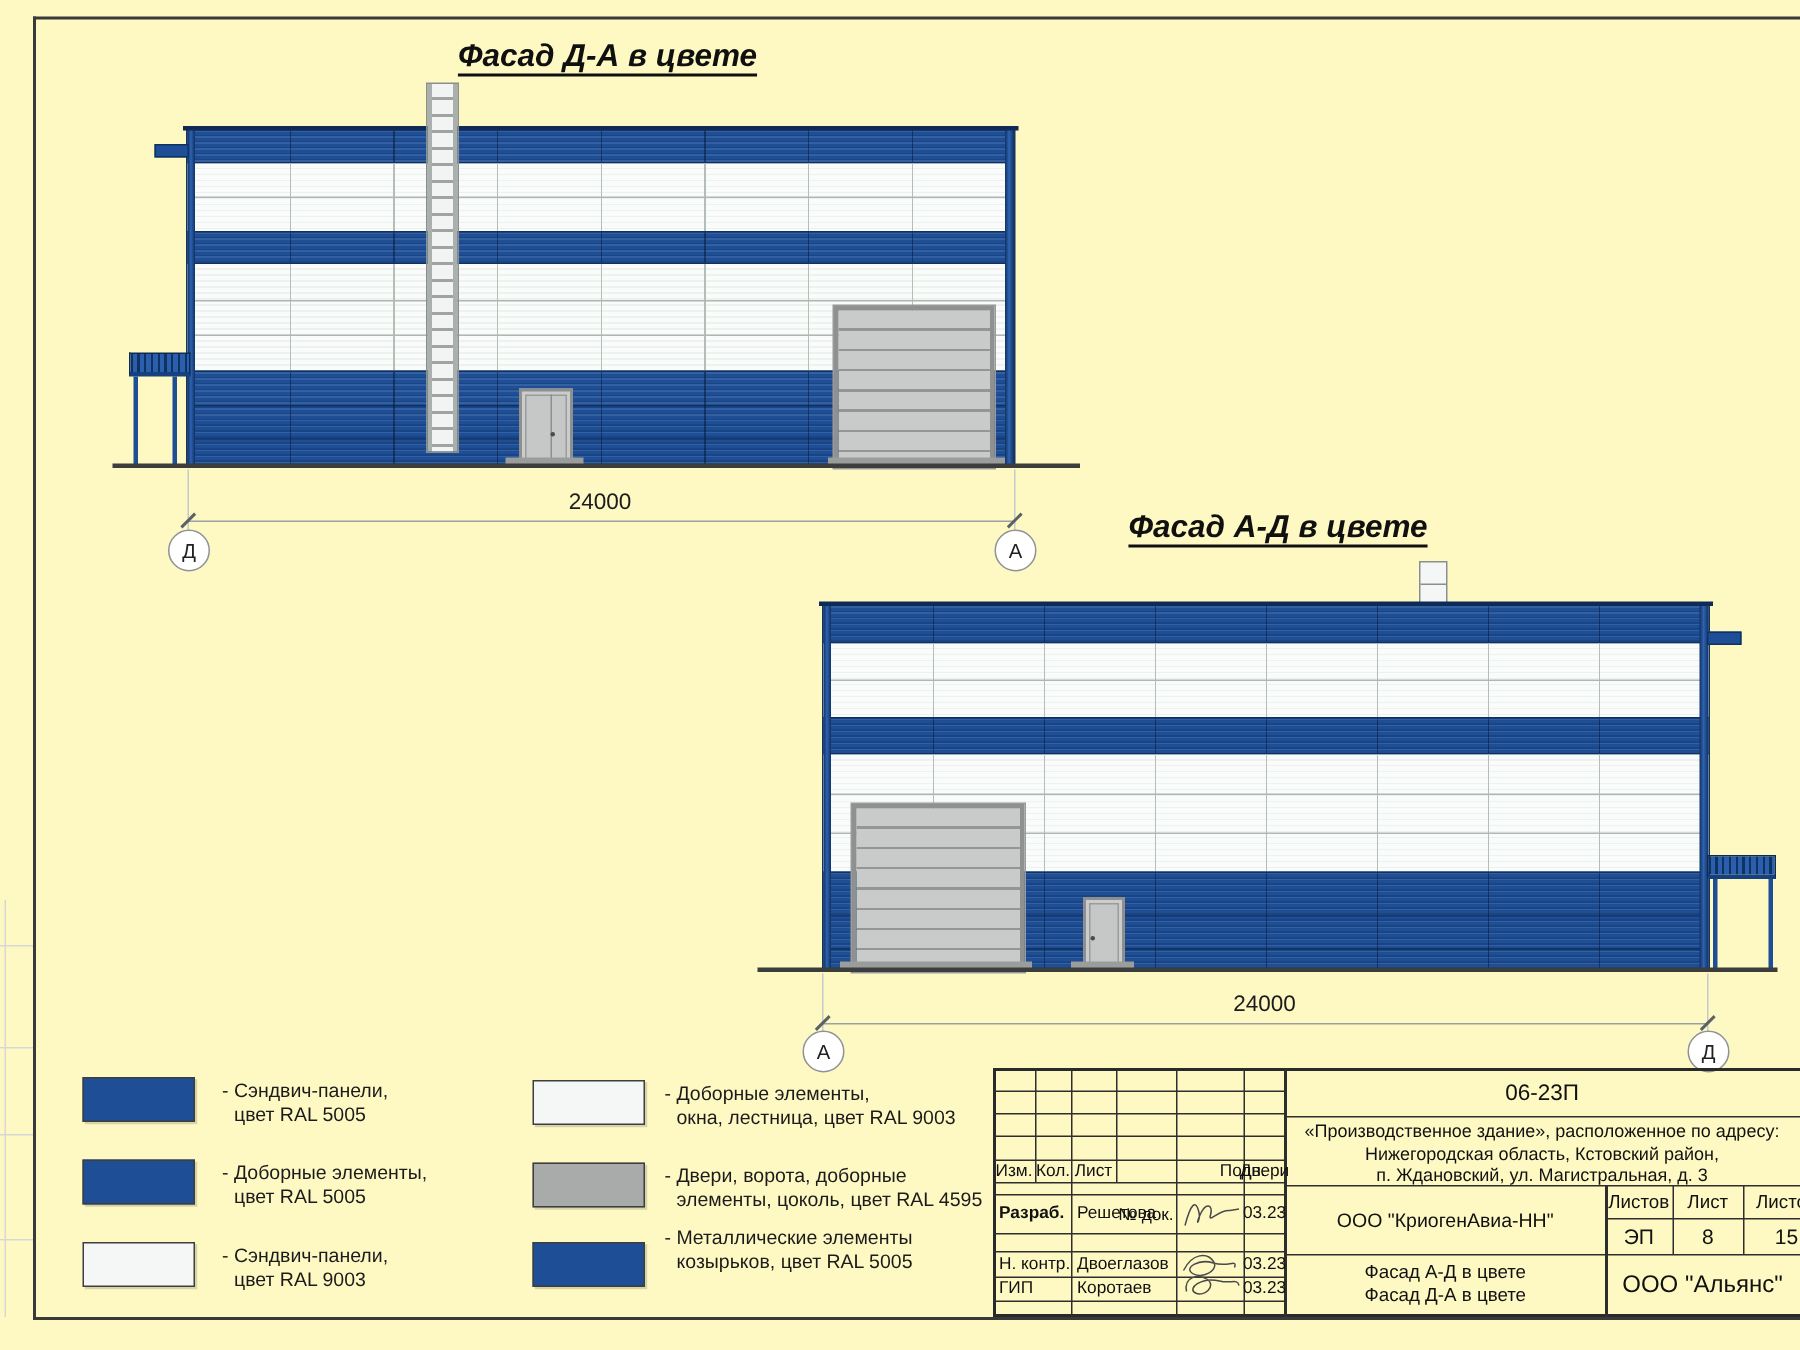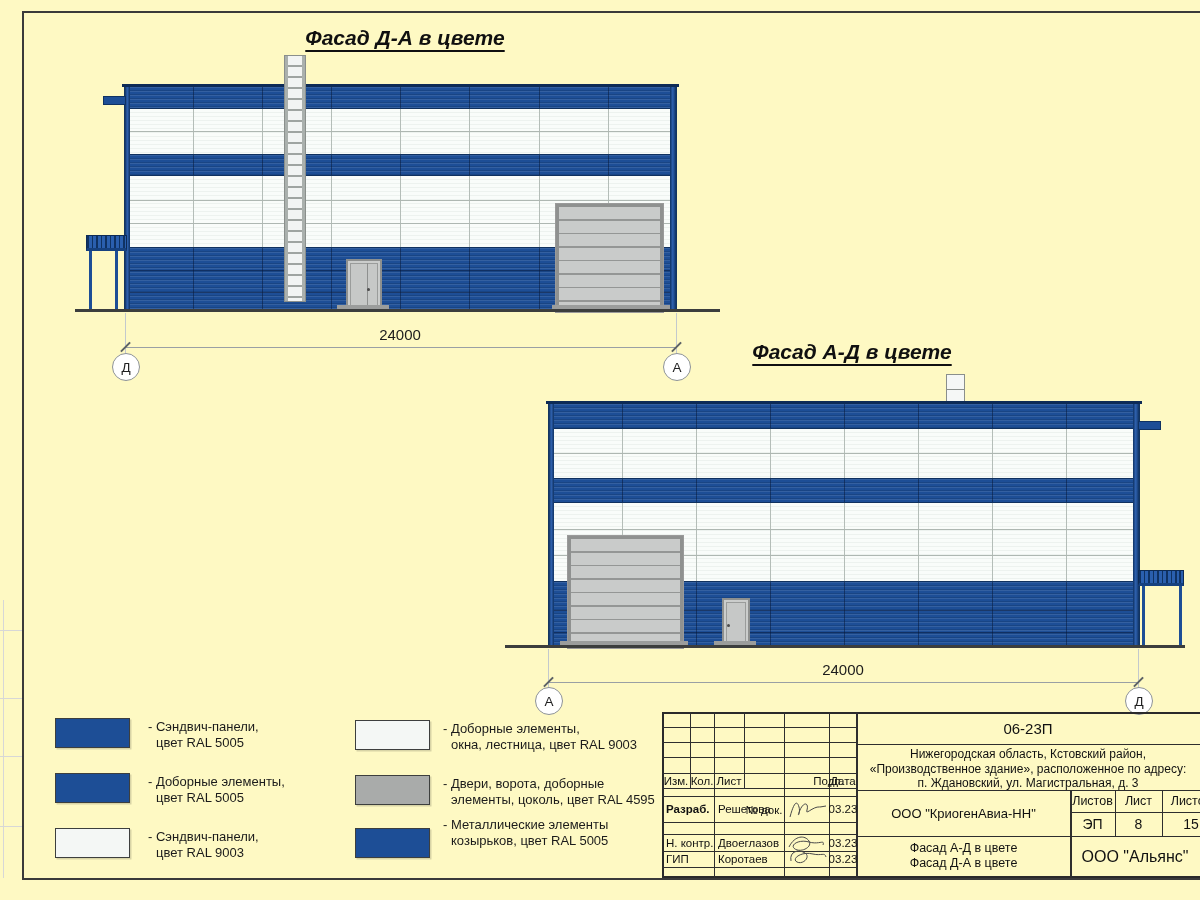--- a/index.html
+++ b/index.html
@@ -234,21 +234,21 @@
   <div class="lh" style="left:856px;top:744px;width:359px;"></div>
   <div class="lh" style="left:856px;top:790px;width:359px;"></div>
   <div class="lh" style="left:1070px;top:812px;width:145px;"></div>
   <div class="lh" style="left:856px;top:836px;width:359px;"></div>
 
   <div class="tbt" style="left:662px;top:773px;width:28px;height:15px;">Изм.</div>
   <div class="tbt" style="left:690px;top:773px;width:24px;height:15px;">Кол.</div>
   <div class="tbt" style="left:714px;top:773px;width:30px;height:15px;">Лист</div>
   <div class="tbt" style="left:744px;top:802px;width:40px;height:15px;">№ док.</div>
   <div class="tbt" style="left:784px;top:773px;width:45px;height:15px;padding-left:44px;">Подп.</div>
-  <div class="tbt" style="left:829px;top:773px;width:28px;height:15px;">Дата</div>
+  <div class="tbt" style="left:829px;top:773px;width:28px;height:15px;">Двери</div>
 
   <div class="tbt lft" style="left:662px;top:796px;width:52px;height:26px;font-weight:bold;">Разраб.</div>
   <div class="tbt lft" style="left:714px;top:796px;width:70px;height:26px;">Решетова</div>
   <div class="tbt" style="left:829px;top:796px;width:28px;height:26px;">03.23</div>
   <div class="tbt lft" style="left:662px;top:834px;width:52px;height:17px;">Н. контр.</div>
   <div class="tbt lft" style="left:714px;top:834px;width:70px;height:17px;">Двоеглазов</div>
   <div class="tbt" style="left:829px;top:834px;width:28px;height:17px;">03.23</div>
   <div class="tbt lft" style="left:662px;top:851px;width:52px;height:16px;">ГИП</div>
   <div class="tbt lft" style="left:714px;top:851px;width:70px;height:16px;">Коротаев</div>
   <div class="tbt" style="left:829px;top:851px;width:28px;height:16px;">03.23</div>
@@ -256,22 +256,22 @@
   <svg class="sig" style="left:787px;top:798px;" width="41" height="23" viewBox="0 0 41 23">
     <path d="M3 19 C7 4 10 2 12 9 C14 16 9 21 13 12 C17 3 22 5 20 12 C18 18 26 8 33 9 L39 8" fill="none" stroke="#4a4a4a" stroke-width="1"></path>
   </svg>
   <svg class="sig" style="left:785px;top:833px;" width="44" height="34" viewBox="0 0 44 34">
     <path d="M4 14 C10 2 20 2 24 8 C28 14 16 20 10 16 C4 12 14 6 24 9 C34 12 40 6 38 12" fill="none" stroke="#4a4a4a" stroke-width="1"></path>
     <path d="M6 28 C4 18 14 16 20 20 C26 24 18 32 12 29 C6 26 16 18 28 21 C36 23 40 19 41 24" fill="none" stroke="#4a4a4a" stroke-width="1"></path>
   </svg>
 
   <div class="tbt" style="left:858px;top:712px;width:340px;height:32px;font-size:15px;">06-23П</div>
   <div class="abs" style="left:858px;top:747px;width:340px;text-align:center;font:12px/14.5px 'Liberation Sans',sans-serif;color:#111;">
+    <div>«Производственное здание», расположенное по адресу:</div>
     <div>Нижегородская область, Кстовский район,</div>
-    <div>«Производственное здание», расположенное по адресу:</div>
     <div>п. Ждановский, ул. Магистральная, д. 3</div>
   </div>
   <div class="tbt" style="left:857px;top:790px;width:213px;height:46px;font-size:13px;">ООО "КриогенАвиа-НН"</div>
   <div class="tbt" style="left:1070px;top:790px;width:45px;height:22px;font-size:12.5px;">Листов</div>
   <div class="tbt" style="left:1115px;top:790px;width:47px;height:22px;font-size:12.5px;">Лист</div>
   <div class="tbt" style="left:1162px;top:790px;width:58px;height:22px;font-size:12.5px;">Листов</div>
   <div class="tbt" style="left:1070px;top:812px;width:45px;height:24px;font-size:14px;">ЭП</div>
   <div class="tbt" style="left:1115px;top:812px;width:47px;height:24px;font-size:14px;">8</div>
   <div class="tbt" style="left:1162px;top:812px;width:58px;height:24px;font-size:14px;">15</div>
   <div class="abs" style="left:857px;top:841px;width:213px;text-align:center;font:12.5px/15px 'Liberation Sans',sans-serif;color:#111;">

